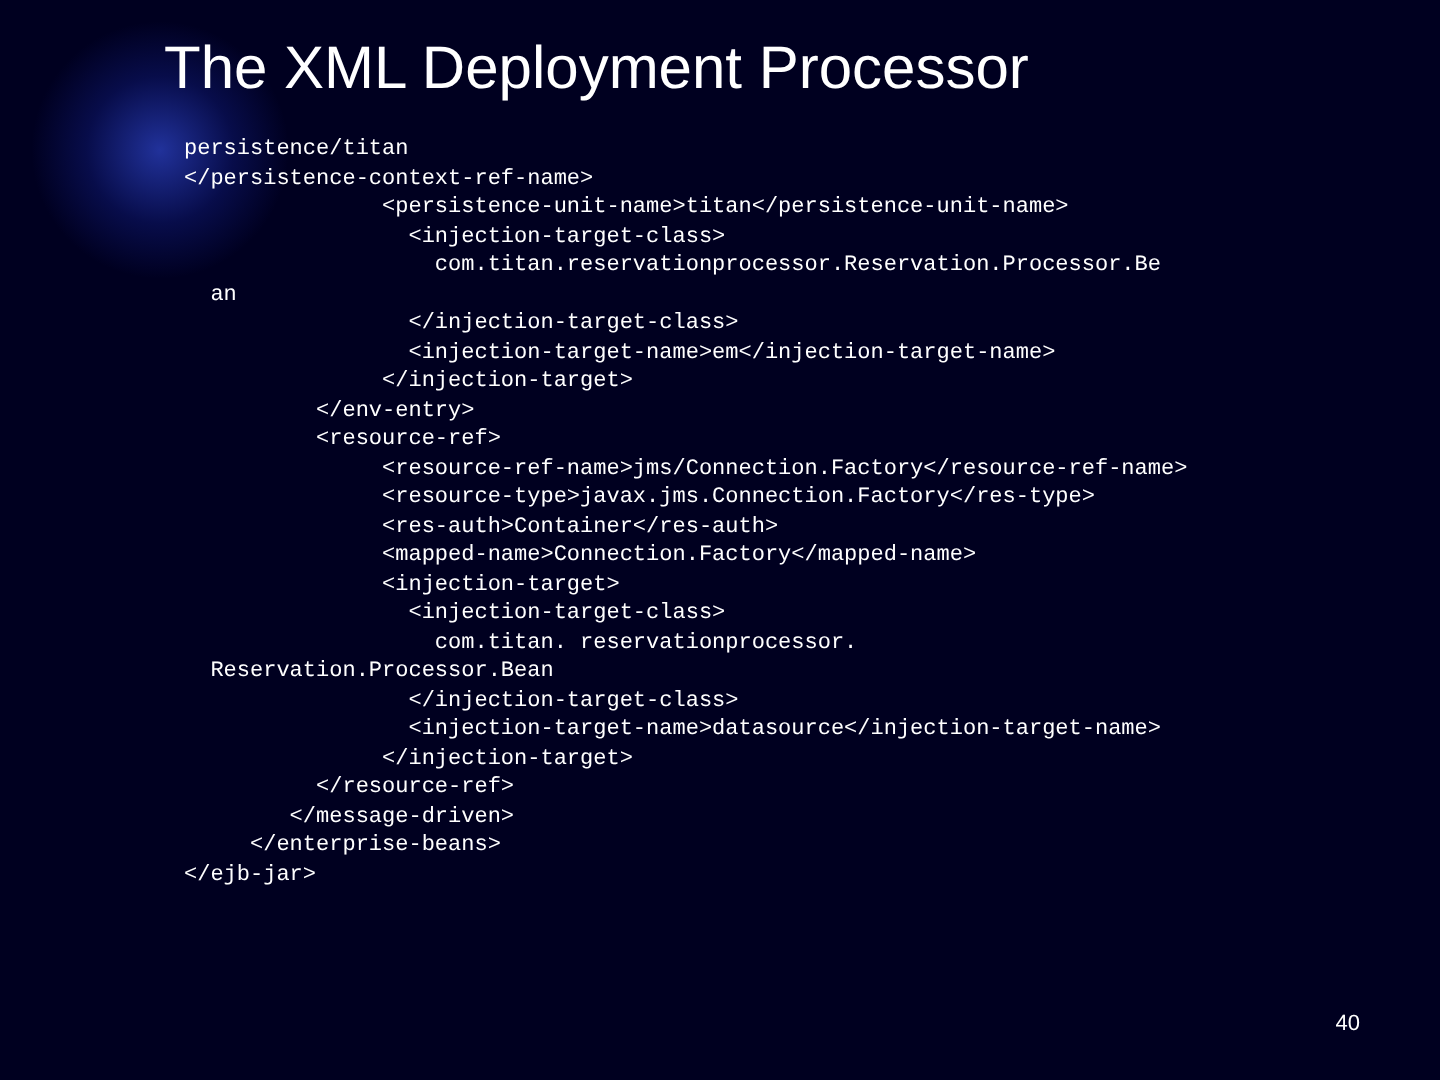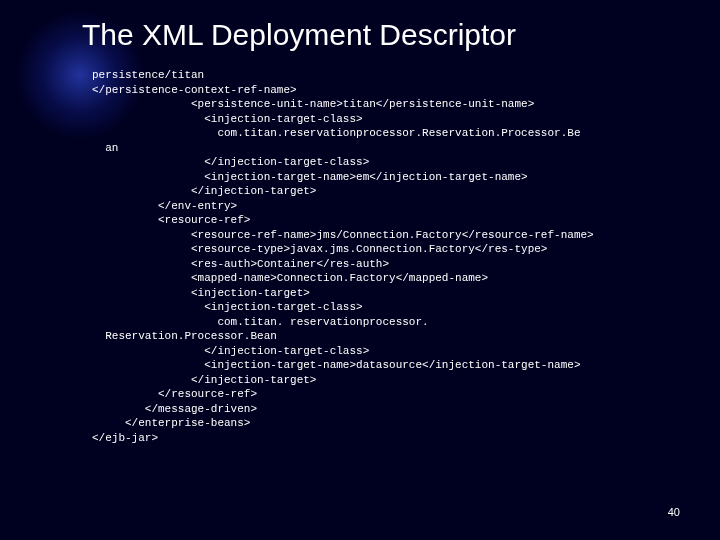--- a/index.html
+++ b/index.html
@@ -49,21 +49,21 @@
     font-size: 11px;
     font-family: Arial, Helvetica, sans-serif;
     color: #ffffff;
   }
 </style>
 </head>
 <body>
 
 <div class="bg-glow"></div>
 
-<div class="title">The XML Deployment Descriptor</div>
+<div class="title">The XML Deployment Processor</div>
 
 <div class="code-block" id="code-block">persistence/titan
 &lt;/persistence-context-ref-name&gt;
                &lt;persistence-unit-name&gt;titan&lt;/persistence-unit-name&gt;
                  &lt;injection-target-class&gt;
                    com.titan.reservationprocessor.Reservation.Processor.Be
   an
                  &lt;/injection-target-class&gt;
                  &lt;injection-target-name&gt;em&lt;/injection-target-name&gt;
                &lt;/injection-target&gt;

